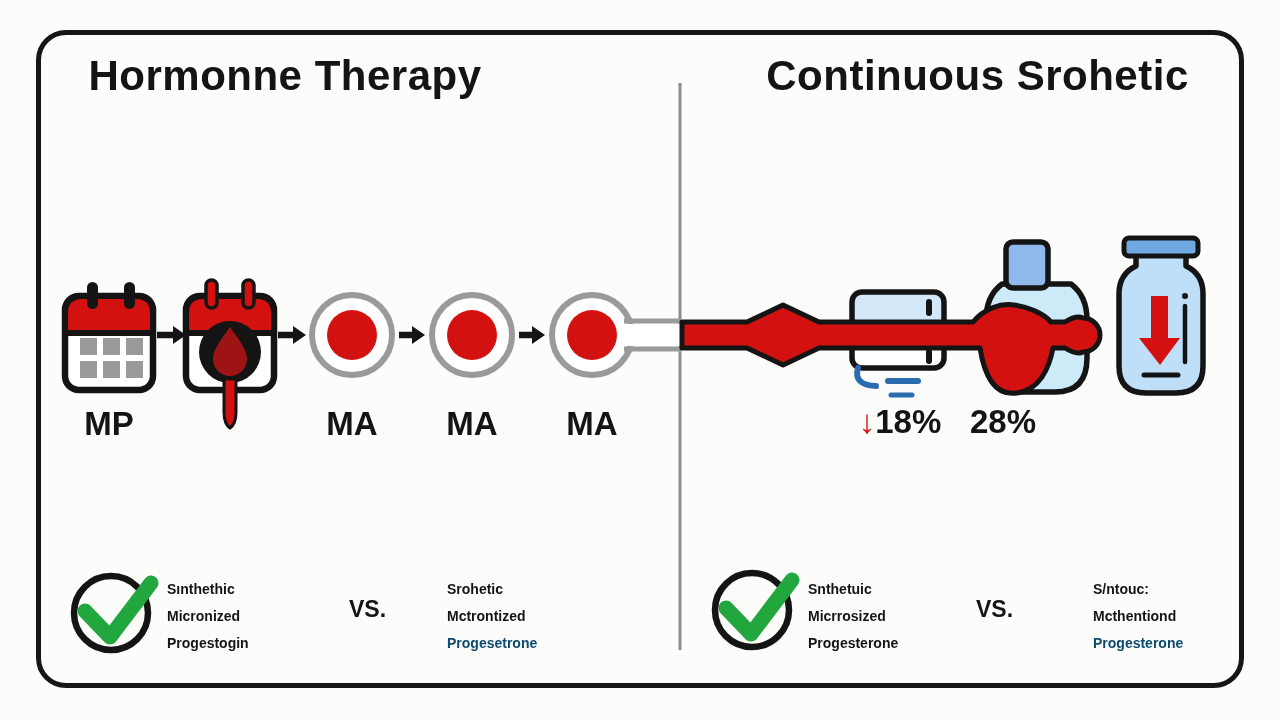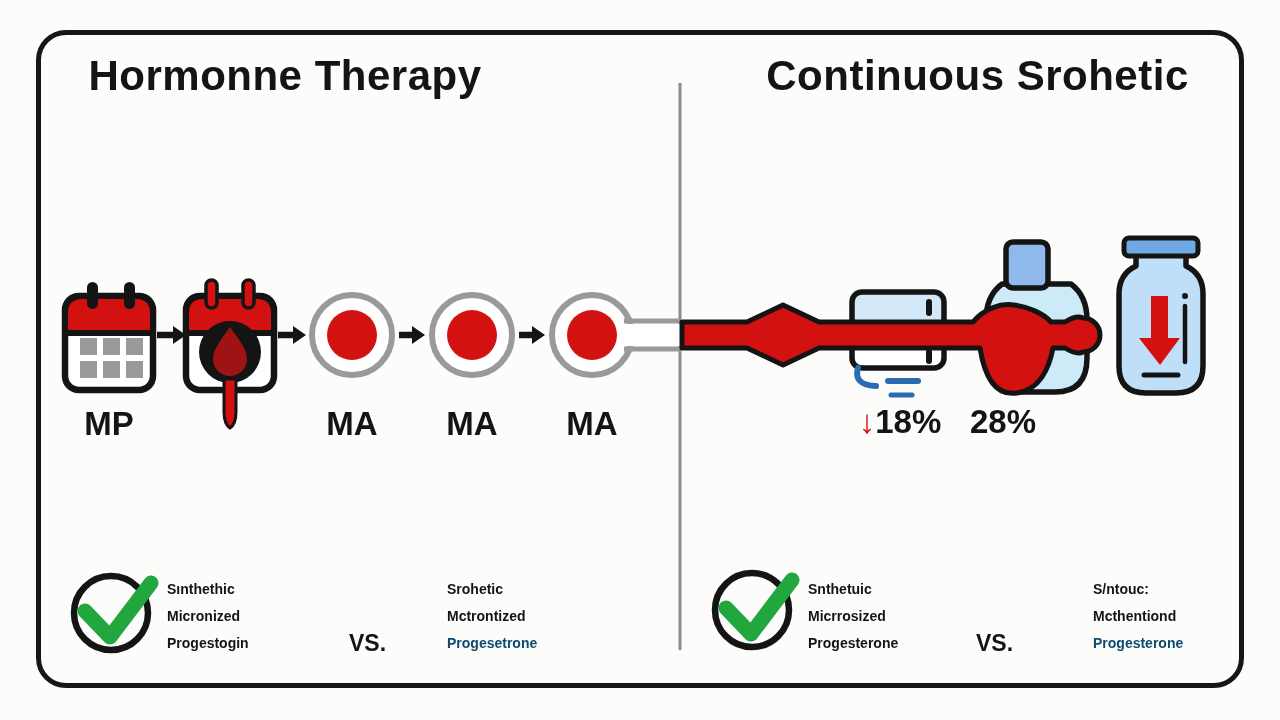--- a/index.html
+++ b/index.html
@@ -12,21 +12,21 @@
          text-align:center;white-space:nowrap;}
   .title-left{left:60px;width:450px;}
   .title-right{left:755px;width:445px;}
   .seq-label{position:absolute;top:405px;width:110px;text-align:center;
              font-size:33px;font-weight:800;}
   .stat{position:absolute;top:403px;width:134px;text-align:center;
         font-size:33px;font-weight:800;white-space:nowrap;}
   .stat .arrow{color:#d41111;font-weight:800;}
   .cmp-block{position:absolute;top:576px;font-size:14px;font-weight:700;line-height:27px;}
   .cmp-block .red-line{color:#0c4a6e;}
-  .vs{position:absolute;top:630px;font-size:23px;font-weight:800;}
+  .vs{position:absolute;top:596px;font-size:23px;font-weight:800;}
 </style>
 </head>
 <body>
 
 <div class="canvas">
 
   <div class="frame"></div>
 
   <div class="title title-left">Hormonne Therapy</div>
   <div class="title title-right">Continuous Srohetic</div>

